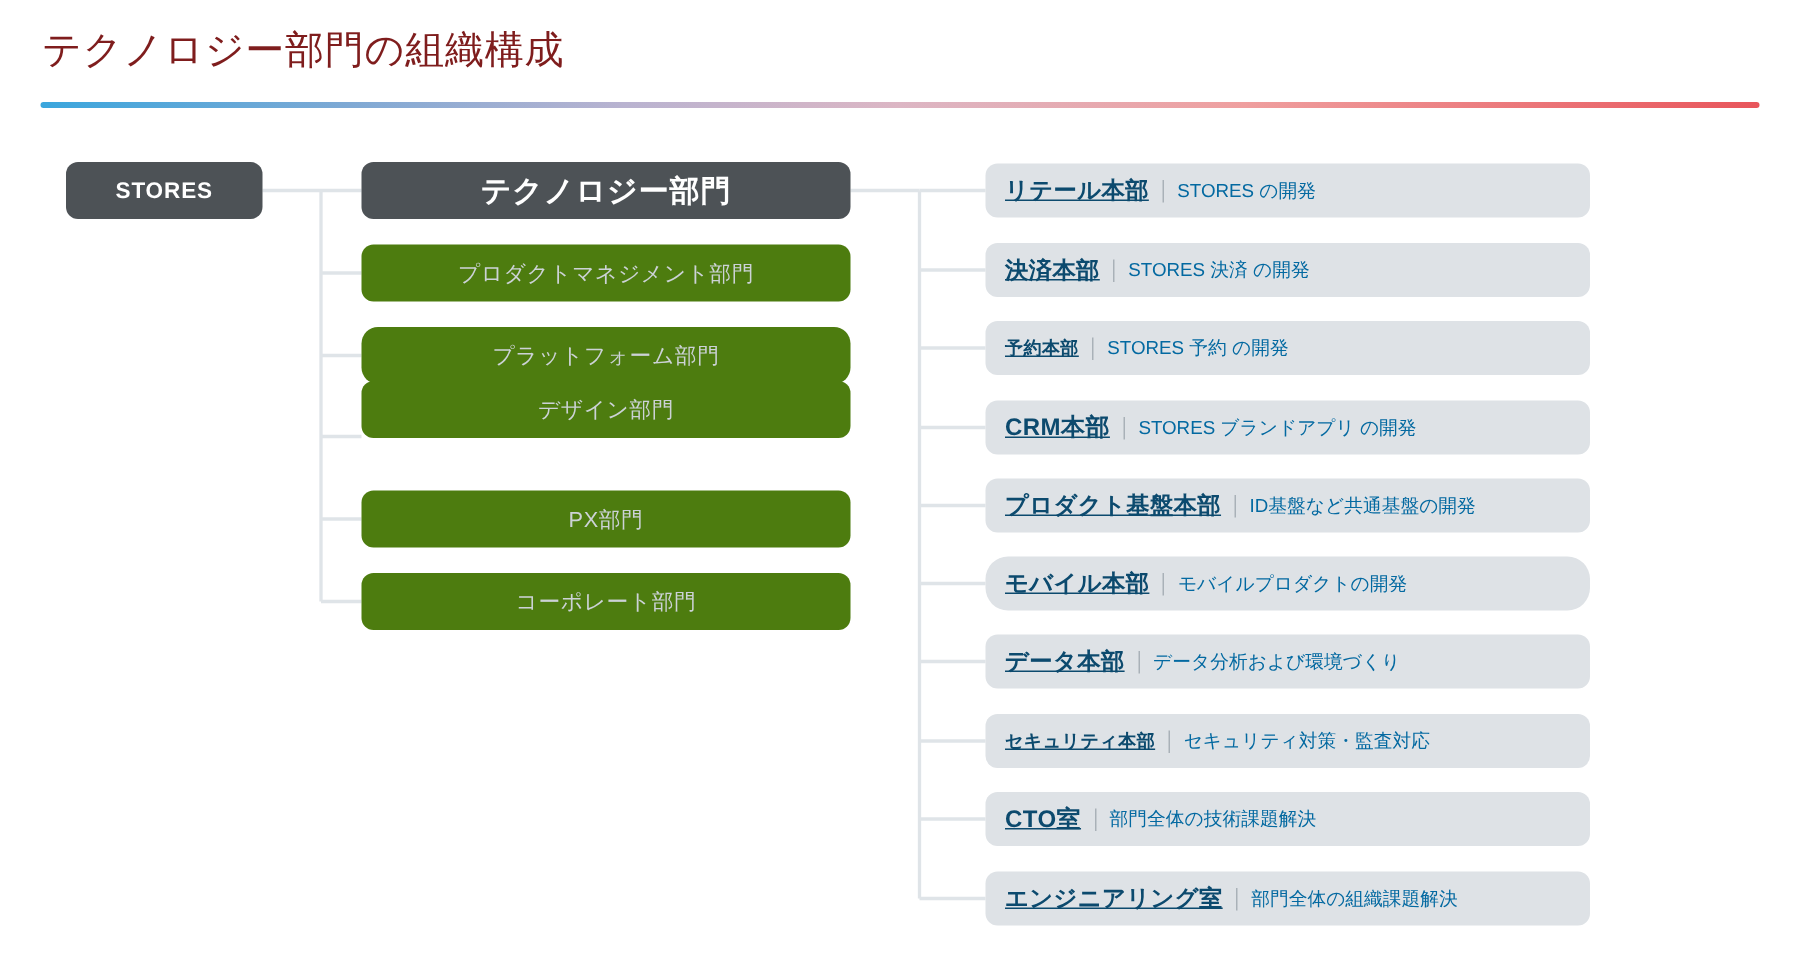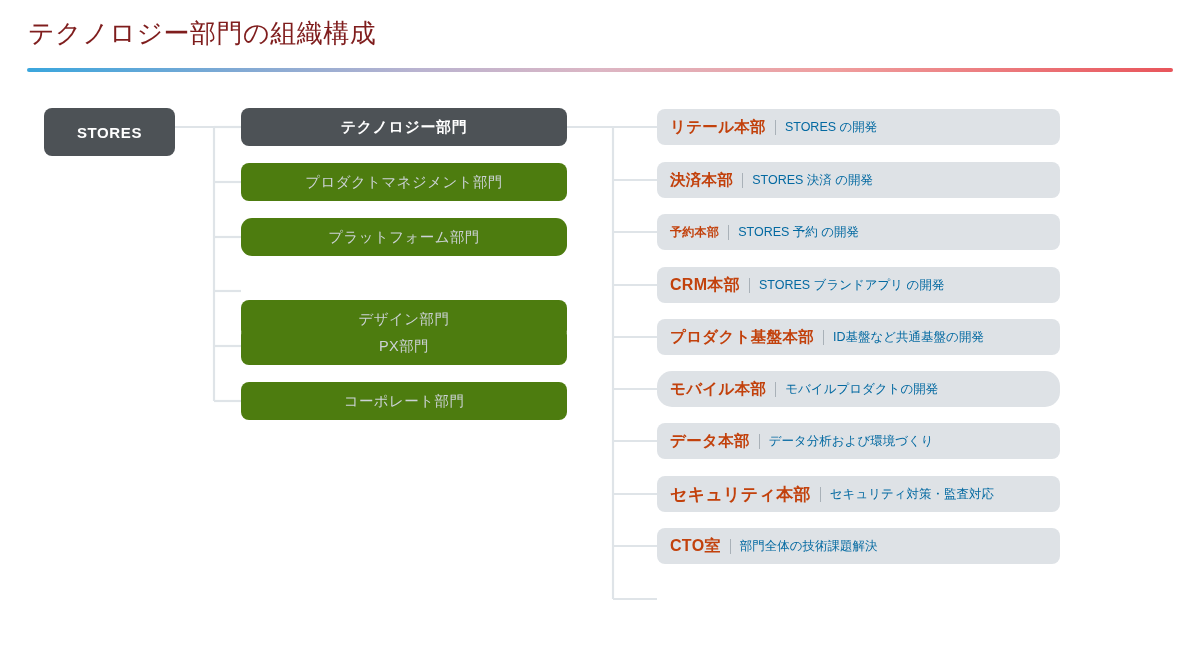--- a/index.html
+++ b/index.html
@@ -62,21 +62,21 @@
     box-sizing: border-box;
     border-radius: 8px;
     display: flex;
     align-items: center;
   }
 
   .node-root {
     left: 44px;
     top: 108px;
     width: 131px;
-    height: 48px;
+    height: 38px;
     background: #4d5256;
     justify-content: center;
   }
   .node-root .node-label {
     color: #ffffff;
     font-size: 15px;
     font-weight: 700;
     letter-spacing: 0.6px;
   }
 
@@ -84,21 +84,21 @@
     left: 241px;
     width: 326px;
     height: 38px;
     justify-content: center;
   }
   .node-dept.is-active {
     background: #4d5256;
   }
   .node-dept.is-active .node-label {
     color: #ffffff;
-    font-size: 15px;
+    font-size: 20px;
     font-weight: 700;
     letter-spacing: 0.6px;
     font-family: Liberation Serif, serif;
   }
   .node-dept.is-muted {
     background: #4d7c0f;
   }
   .node-dept.is-muted .node-label {
     color: #ccd2d6;
     font-size: 14.5px;
@@ -109,24 +109,25 @@
   .node-unit {
     left: 657px;
     width: 403px;
     height: 36px;
     background: #dee2e6;
     padding-left: 13px;
     padding-right: 10px;
     gap: 0;
   }
   .unit-name {
-    color: #c2410c;
+    color: #0c4a6e;
     font-weight: 700;
     letter-spacing: 0.3px;
     white-space: nowrap;
+    text-decoration: underline;
   }
   .unit-sep {
     display: inline-block;
     width: 1px;
     height: 15px;
     background: #a9b1b8;
     margin: 0 9px;
     flex: none;
   }
   .unit-desc {
@@ -181,21 +182,21 @@
 
   <div class="node node-dept is-active" style="top:108px;">
     <span class="node-label">テクノロジー部門</span>
   </div>
   <div class="node node-dept is-muted" style="top:163px;">
     <span class="node-label">プロダクトマネジメント部門</span>
   </div>
   <div class="node node-dept is-muted" style="top:218px;border-radius:11px;">
     <span class="node-label">プラットフォーム部門</span>
   </div>
-  <div class="node node-dept is-muted" style="top:254px;margin-top:46px;">
+  <div class="node node-dept is-muted" style="top:254px;">
     <span class="node-label">デザイン部門</span>
   </div>
   <div class="node node-dept is-muted" style="top:327px;">
     <span class="node-label">PX部門</span>
   </div>
   <div class="node node-dept is-muted" style="top:382px;">
     <span class="node-label">コーポレート部門</span>
   </div>
 
   <div class="node node-unit" style="top:109px;">
@@ -234,25 +235,30 @@
     <span class="unit-desc" style="font-size:12.5px;">モバイルプロダクトの開発</span>
   </div>
 
   <div class="node node-unit" style="top:423px;">
     <span class="unit-name" style="font-size:15.5px;">データ本部</span>
     <span class="unit-sep"></span>
     <span class="unit-desc" style="font-size:12.5px;">データ分析および環境づくり</span>
   </div>
 
   <div class="node node-unit" style="top:476px;">
-    <span class="unit-name" style="font-size:17px;">セキュリティ本部</span>
+    <span class="unit-name" style="font-size:12px;">セキュリティ本部</span>
     <span class="unit-sep"></span>
     <span class="unit-desc" style="font-size:12.5px;">セキュリティ対策・監査対応</span>
   </div>
 
   <div class="node node-unit" style="top:528px;">
     <span class="unit-name" style="font-size:16px;">CTO室</span>
     <span class="unit-sep"></span>
     <span class="unit-desc" style="font-size:12.5px;">部門全体の技術課題解決</span>
   </div>
 
+  <div class="node node-unit" style="top:581px;">
+    <span class="unit-name" style="font-size:15.5px;">エンジニアリング室</span>
+    <span class="unit-sep"></span>
+    <span class="unit-desc" style="font-size:12.5px;">部門全体の組織課題解決</span>
+  </div>
 
 </div>
 
 </body></html>

